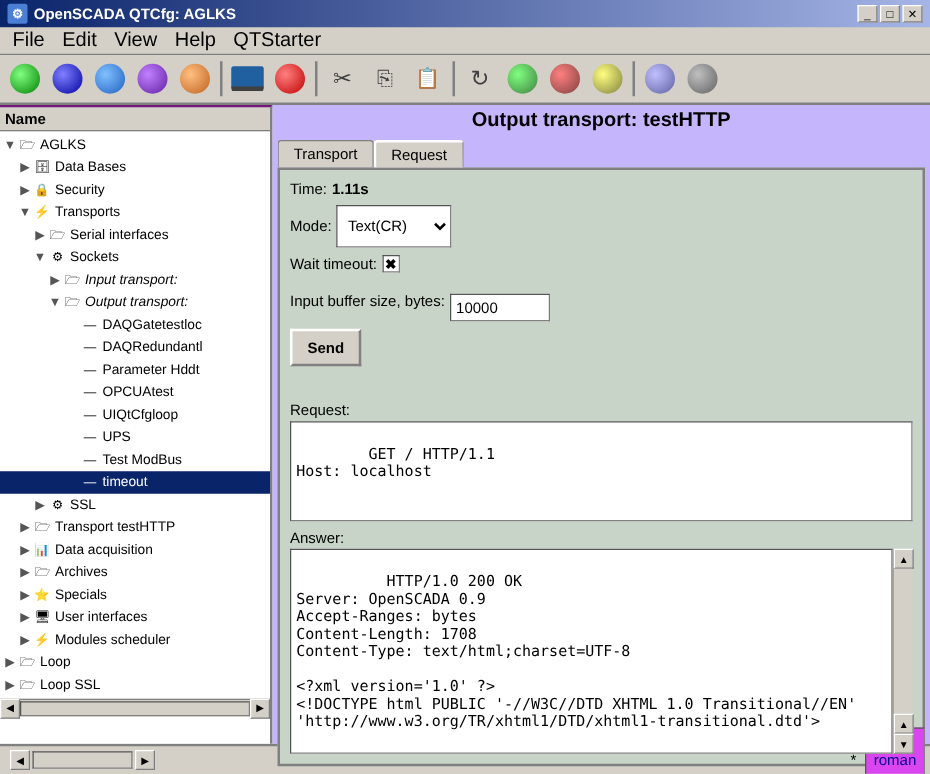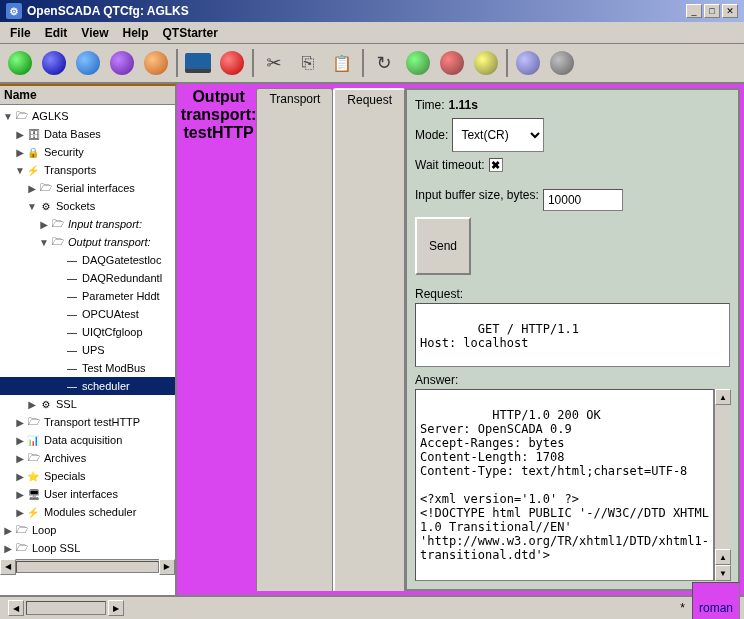--- a/index.html
+++ b/index.html
@@ -64,22 +64,21 @@
       padding: 2px 4px;
       display: flex;
       gap: 2px;
       border-bottom: 1px solid #808080;
       height: 22px;
       align-items: center;
     }
     .menu-item {
       padding: 2px 6px;
       cursor: pointer;
-      font-size: 12px;
-      font-weight: bold;
+      font-size: 16px;
     }
 
     
     .toolbar {
       background: #d4d0c8;
       padding: 2px 4px;
       display: flex;
       align-items: center;
       gap: 2px;
       border-bottom: 2px solid #808080;
@@ -107,21 +106,21 @@
     .main-area {
       display: flex;
       height: calc(619px - 22px - 22px - 40px - 24px);
     }
 
     
     .left-panel {
       width: 218px;
       background: white;
       border-right: 2px solid #808080;
-      border-top: 2px solid #a16207;
+      border-top: 2px solid #701a75;
       overflow-y: auto;
       overflow-x: hidden;
     }
     .panel-header {
       background: #d4d0c8;
       padding: 2px 4px;
       font-weight: bold;
       border-bottom: 1px solid #808080;
       font-size: 12px;
     }
@@ -163,23 +162,23 @@
       font-size: 11px;
       text-align: right;
     }
     .tree-item-italic .tree-label {
       font-style: italic;
     }
 
     
     .right-panel {
       flex: 1;
-      background: #d946ef;
-      display: flex;
-      flex-direction: row;
+      background: #c4b5fd;
+      display: flex;
+      flex-direction: column;
       padding: 4px;
     }
     .panel-title {
       text-align: center;
       font-size: 16px;
       font-weight: bold;
       margin-bottom: 6px;
       color: #000;
     }
 
@@ -261,30 +260,31 @@
       border-top-color: #555;
       border-left-color: #555;
       display: inline-flex;
       align-items: center;
       justify-content: center;
       font-size: 11px;
       font-weight: bold;
       cursor: pointer;
     }
     .send-btn {
-      padding: 20px 12px;
+      padding: 6px 12px;
       background: #d4d0c8;
       border: 2px solid;
       border-top-color: #fff;
       border-left-color: #fff;
       border-bottom-color: #808080;
       border-right-color: #808080;
       cursor: pointer;
       font-size: 12px;
-      margin-bottom: 6px;
+      margin-bottom: 22px;
+      font-weight: bold;
     }
     .section-label {
       font-size: 12px;
       margin-bottom: 2px;
     }
     .text-area {
       background: white;
       border: 1px solid #808080;
       border-top-color: #555;
       border-left-color: #555;
@@ -564,21 +564,21 @@
 
       <div class="tree-item" style="padding-left:52px;">
         <span class="tree-expand"> </span>
         <span class="tree-icon">—</span>
         <span class="tree-label">Test ModBus</span>
       </div>
 
       <div class="tree-item selected" style="padding-left:52px;">
         <span class="tree-expand"> </span>
         <span class="tree-icon">—</span>
-        <span class="tree-label">scheduler</span>
+        <span class="tree-label">timeout</span>
       </div>
 
       <div class="tree-item" style="padding-left:26px;">
         <span class="tree-expand">▶</span>
         <span class="tree-icon">⚙</span>
         <span class="tree-label">SSL</span>
       </div>
 
       <div class="tree-item" style="padding-left:14px;">
         <span class="tree-expand">▶</span>

